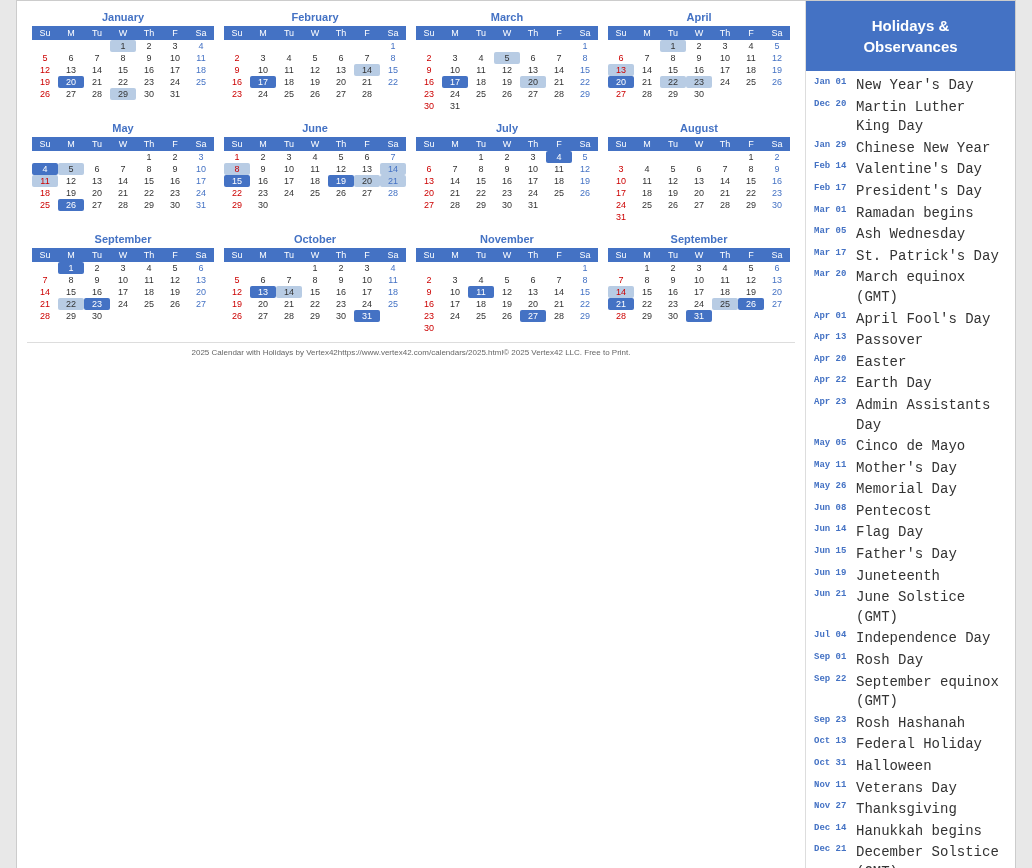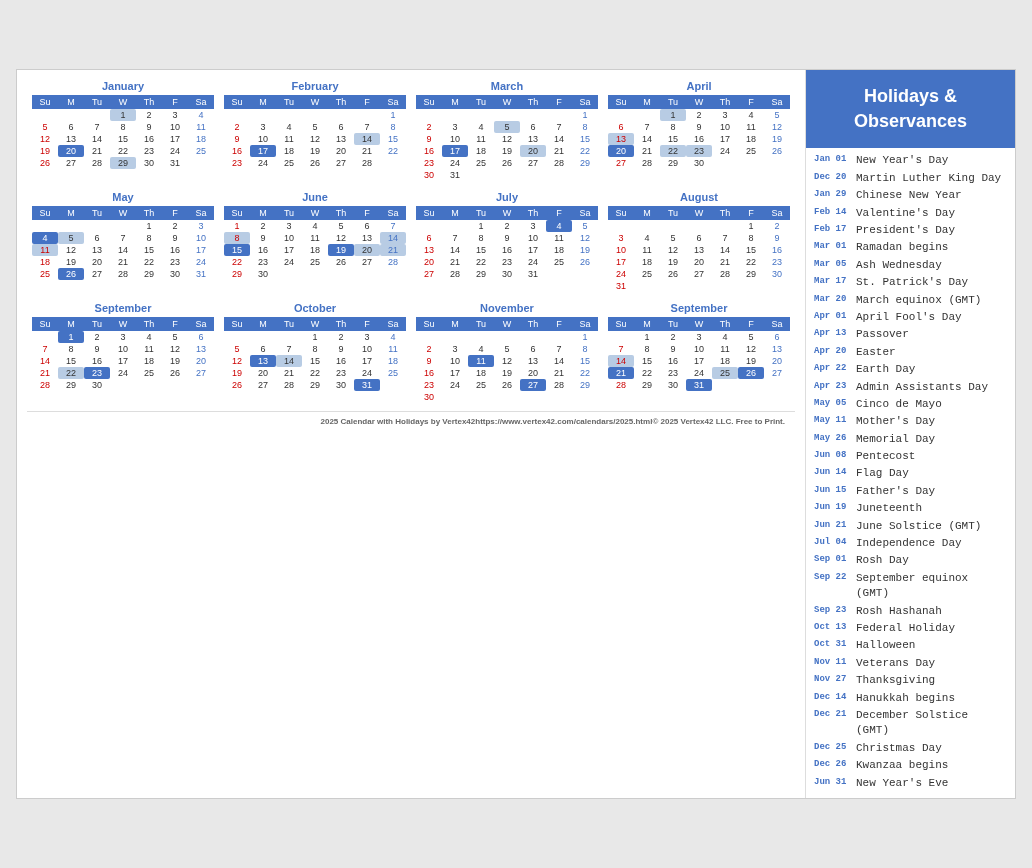--- a/index.html
+++ b/index.html
@@ -27,21 +27,21 @@
     .sidebar {
       width: 210px;
       background: white;
       border-left: 1px solid #ddd;
     }
     .sidebar-header {
       background: #4472c4;
       color: white;
       text-align: center;
       padding: 14px 10px;
-      font-size: 18px;
+      font-size: 15px;
       line-height: 1.4;
       font-weight: bold;
     }
     .year-banner {
       background: #4472c4;
       color: white;
       text-align: center;
       font-size: 52px;
       font-weight: bold;
       padding: 12px 0;
@@ -88,47 +88,46 @@
       background: #b8cce4;
       border-radius: 2px;
     }
     .month-table td.holiday-dark {
       background: #4472c4;
       color: white;
       border-radius: 2px;
     }
     .footer {
       display: flex;
-      justify-content: flex-end;
+      justify-content: center;
       padding: 5px 10px;
       font-size: 8px;
       color: #666;
       border-top: 1px solid #ddd;
       margin-top: 8px;
-      font-weight: bold;
     }
     .holidays-list {
       padding: 5px 8px;
       font-size: 9px;
       font-family: Liberation Mono, monospace;
     }
     .holiday-item {
       display: flex;
       margin-bottom: 2px;
       line-height: 1.4;
     }
     .holiday-date {
       color: #4472c4;
       font-weight: bold;
       min-width: 42px;
       font-size: 9px;
     }
     .holiday-name {
       color: #333;
-      font-size: 11px;
+      font-size: 14px;
     }
   </style>
 </head>
 <body>
 
 <div class="page">
   <div class="main-content">
     <div class="calendar-section">
       <div class="calendars-grid" id="calendars-grid">
           <div class="month-block">

